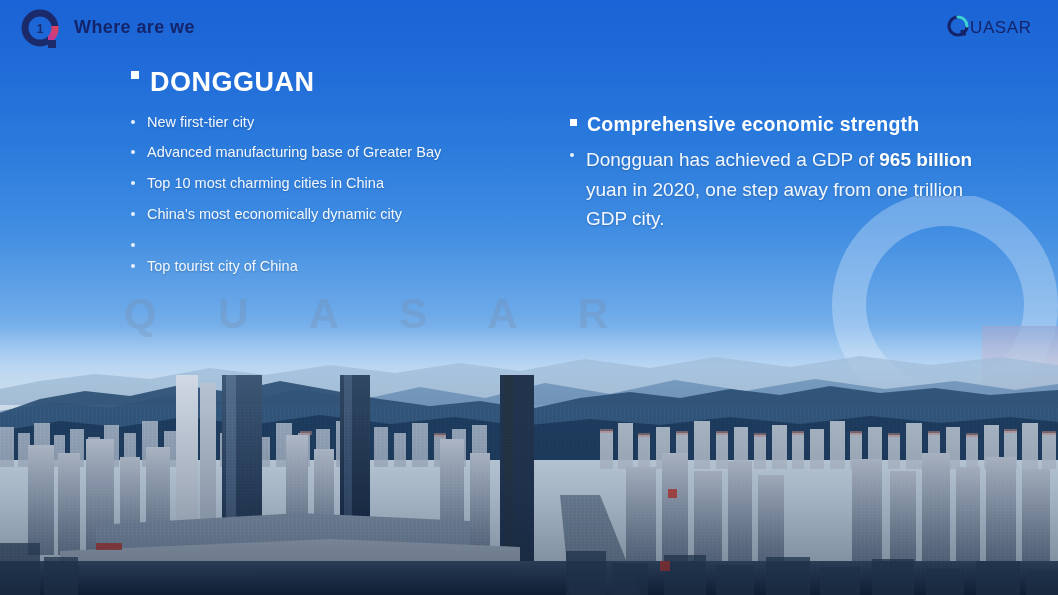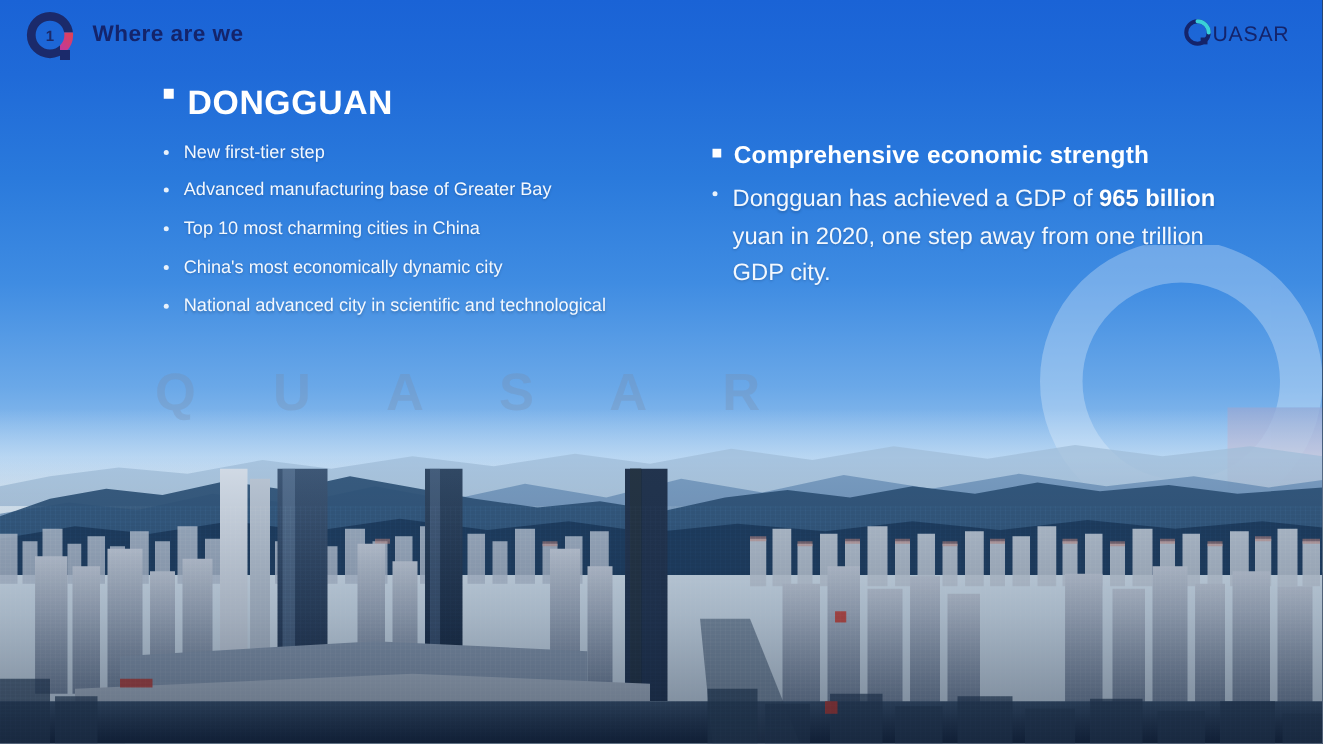--- a/index.html
+++ b/index.html
@@ -372,37 +372,40 @@
   </div>
 
   <div class="col-left">
     <h2 class="h2">
       <span class="sq"></span>
       <span>DONGGUAN</span>
     </h2>
     <ul class="bullets">
       <li>
         <span class="dot"></span>
-        <span>New first-tier step</span>
+        <span>New first-tier city</span>
       </li>
       <li>
         <span class="dot"></span>
         <span>Advanced manufacturing base of Greater Bay</span>
       </li>
       <li>
         <span class="dot"></span>
         <span>Top 10 most charming cities in China</span>
       </li>
       <li>
         <span class="dot"></span>
         <span>China's most economically dynamic city</span>
       </li>
       <li>
         <span class="dot"></span>
-        <span>National advanced city in scientific and technological</span>
+      </li>
+      <li>
+        <span class="dot"></span>
+        <span>Top tourist city of China</span>
       </li>
     </ul>
   </div>
 
   <div class="col-right">
     <h3 class="h3">
       <span class="sq-s"></span>
       <span>Comprehensive economic strength</span>
     </h3>
     <div class="r-item">

